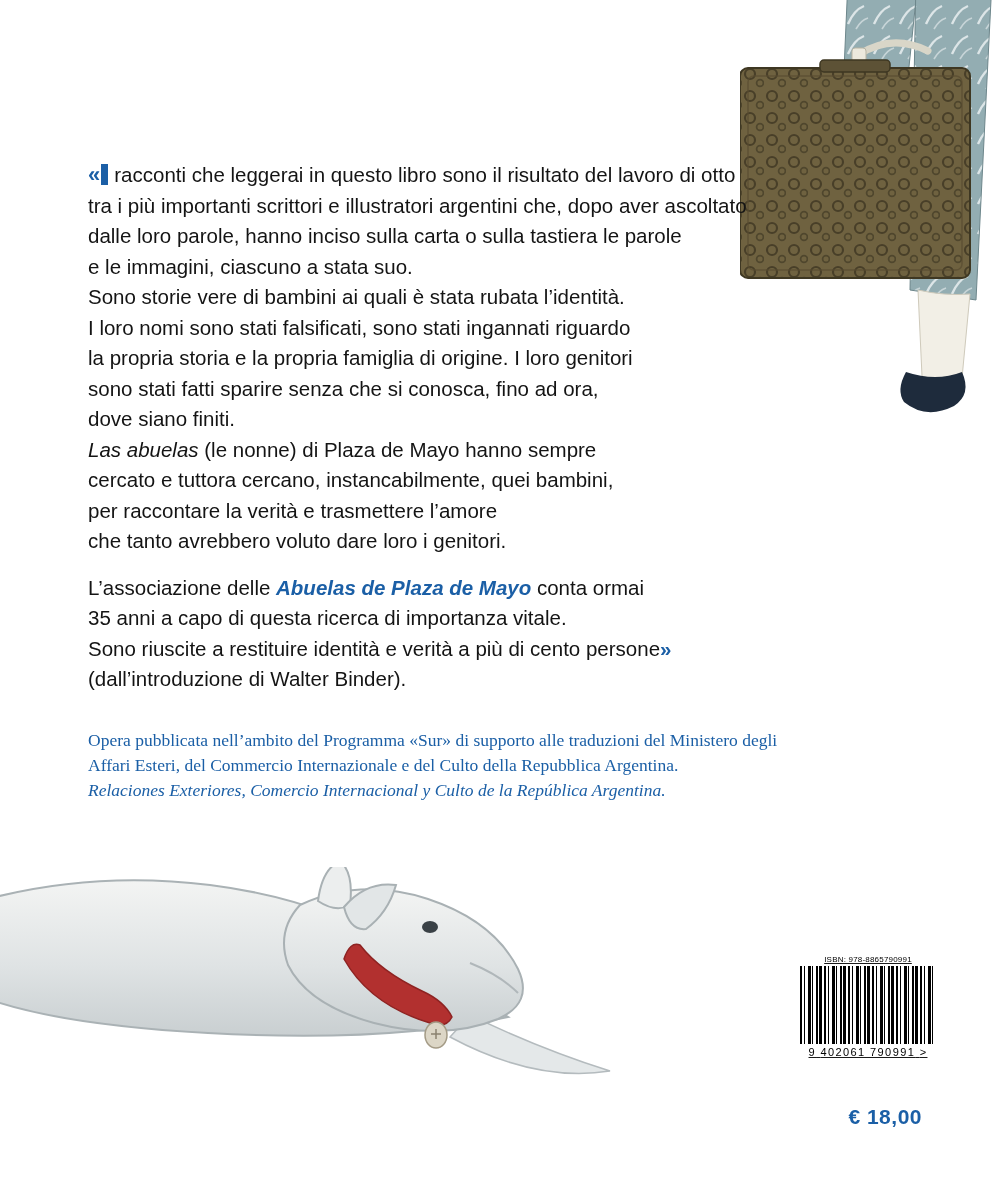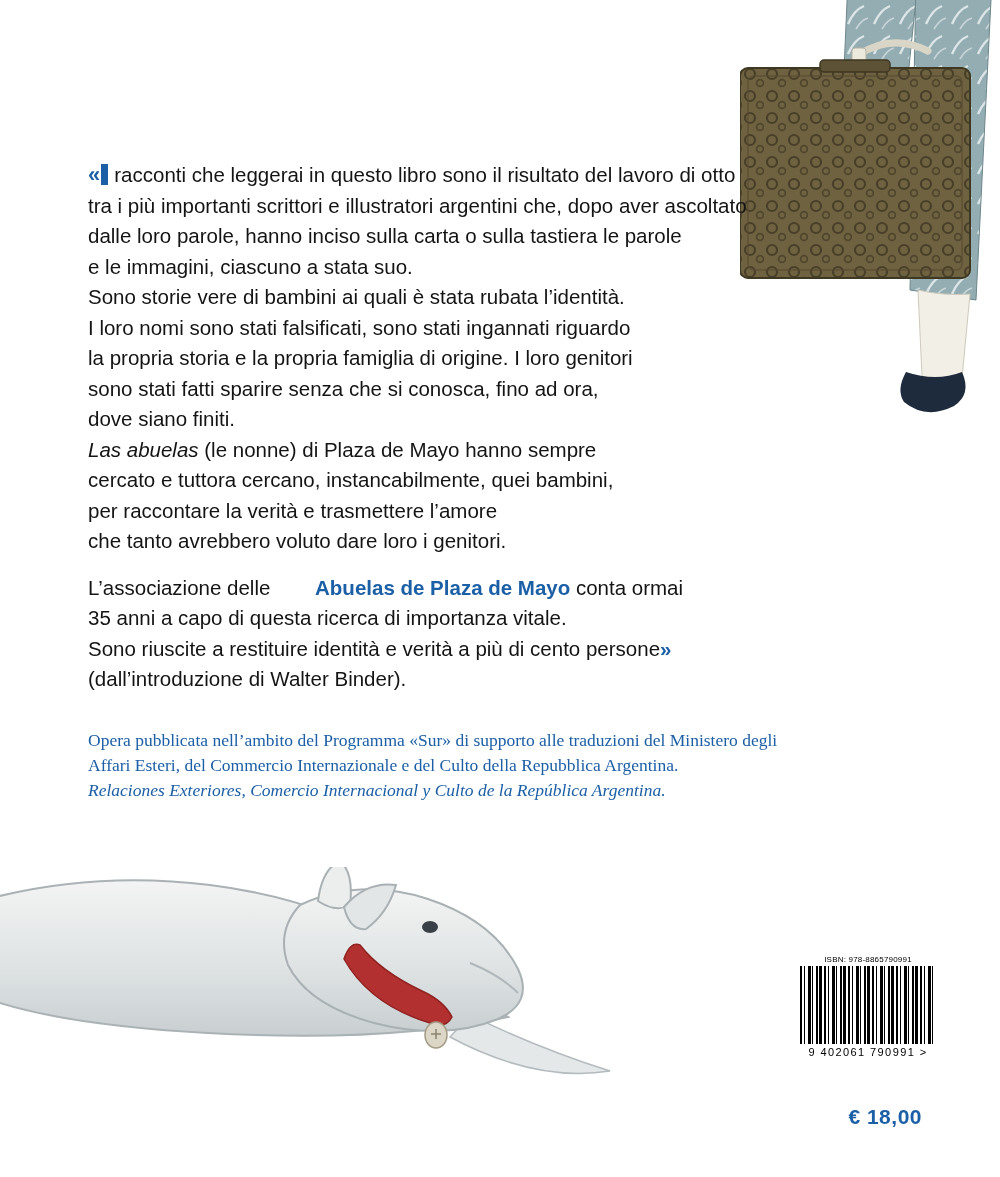--- a/index.html
+++ b/index.html
@@ -68,22 +68,22 @@
   }
   .quote-close {
     color: #1b5fa6;
     font-weight: bold;
   }
   .ital {
     font-style: italic;
   }
   .abuelas-link {
     color: #1b5fa6;
-    font-weight: bold;
-    margin-left: 39px;
+    font-style: italic;
+    font-weight: bold;
   }
 
   
   .programme {
     position: absolute;
     left: 88px;
     top: 728px;
     width: 830px;
     color: #1b5fa6;
     font-size: 17.5px;
@@ -98,20 +98,21 @@
     margin-top: 14px;
   }
 
   
   .barcode-block {
     position: absolute;
     right: 62px;
     top: 955px;
     width: 140px;
     text-align: center;
+    text-decoration: underline;
   }
   .isbn-text {
     font-size: 8px;
     letter-spacing: 0.2px;
     color: #000;
     margin-bottom: 2px;
     font-family: "Liberation Sans", sans-serif;
   }
   .barcode-bars {
     height: 78px;

